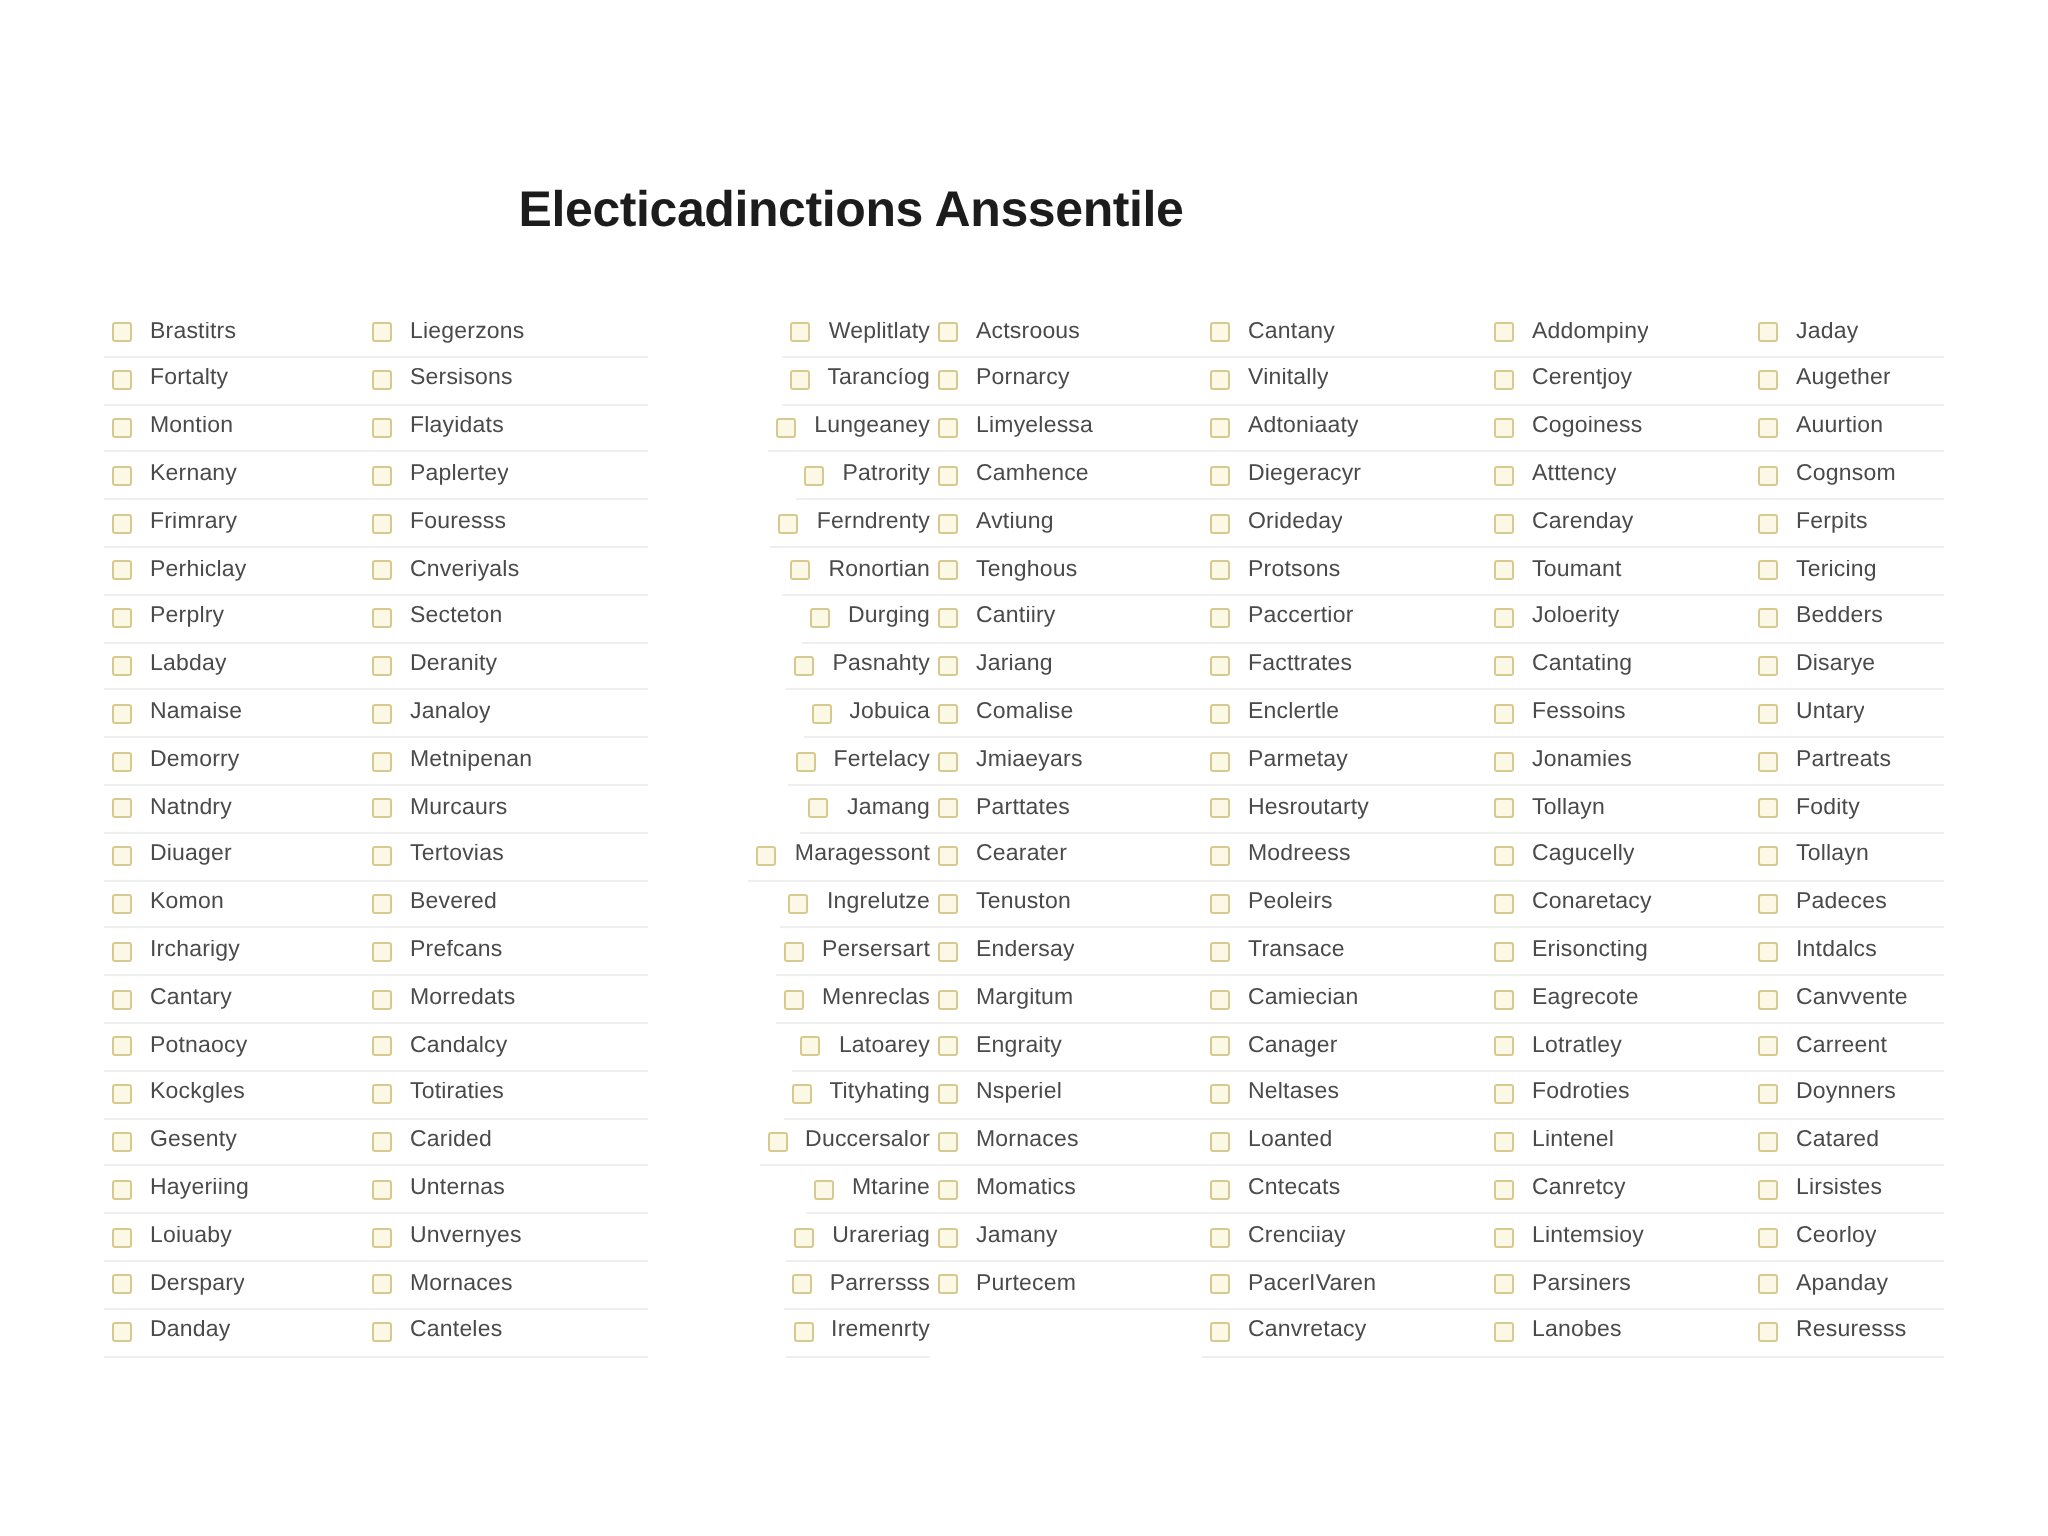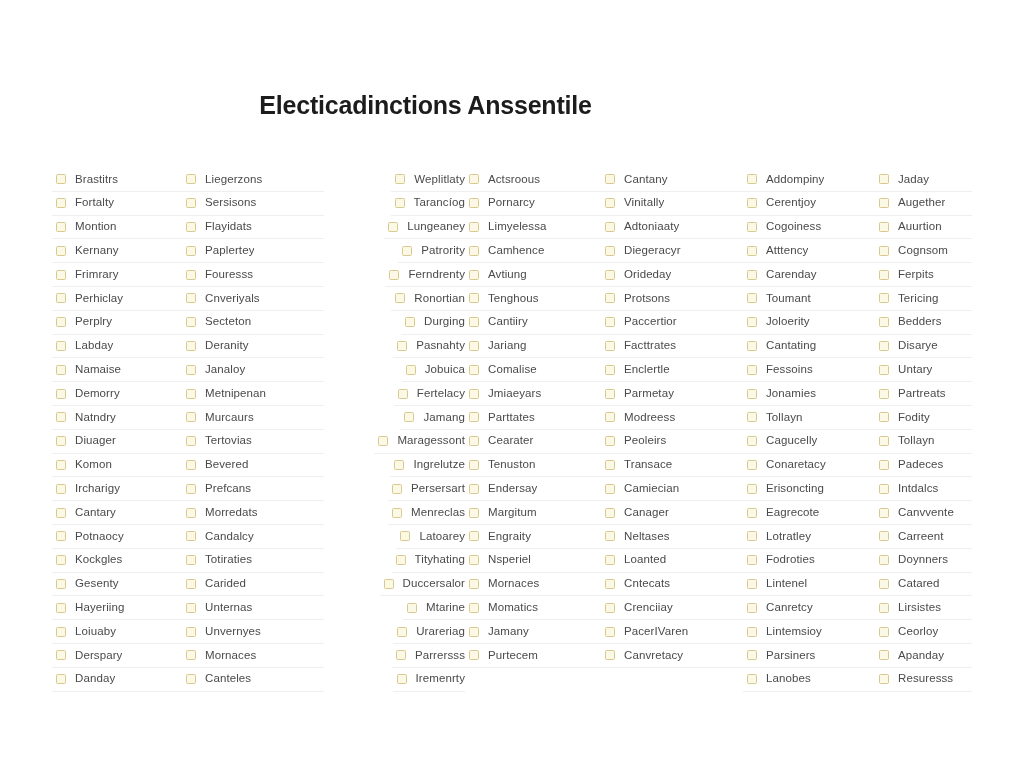--- a/index.html
+++ b/index.html
@@ -23,21 +23,21 @@
     text-align: center;
     font-size: 25px;
     font-weight: bold;
     color: #1c1c1c;
     letter-spacing: -0.2px;
     padding-top: 93px;
     line-height: 1;
   }
   .grid {
     position: absolute;
-    top: 168px;
+    top: 155px;
     left: 52px;
     width: 920px;
     display: flex;
     flex-direction: row;
     align-items: flex-start;
   }
   .col {
     display: flex;
     flex-direction: column;
     flex: 1 1 0;
@@ -480,20 +480,24 @@
         <div class="row">
           <span class="cb"></span>
           <span class="lbl">Enclertle</span>
         </div>
         <div class="row">
           <span class="cb"></span>
           <span class="lbl">Parmetay</span>
         </div>
         <div class="row">
           <span class="cb"></span>
+          <span class="lbl">Hesroutarty</span>
+        </div>
+        <div class="row">
+          <span class="cb"></span>
           <span class="lbl">Modreess</span>
         </div>
         <div class="row">
           <span class="cb"></span>
           <span class="lbl">Peoleirs</span>
         </div>
         <div class="row">
           <span class="cb"></span>
           <span class="lbl">Transace</span>
         </div>

